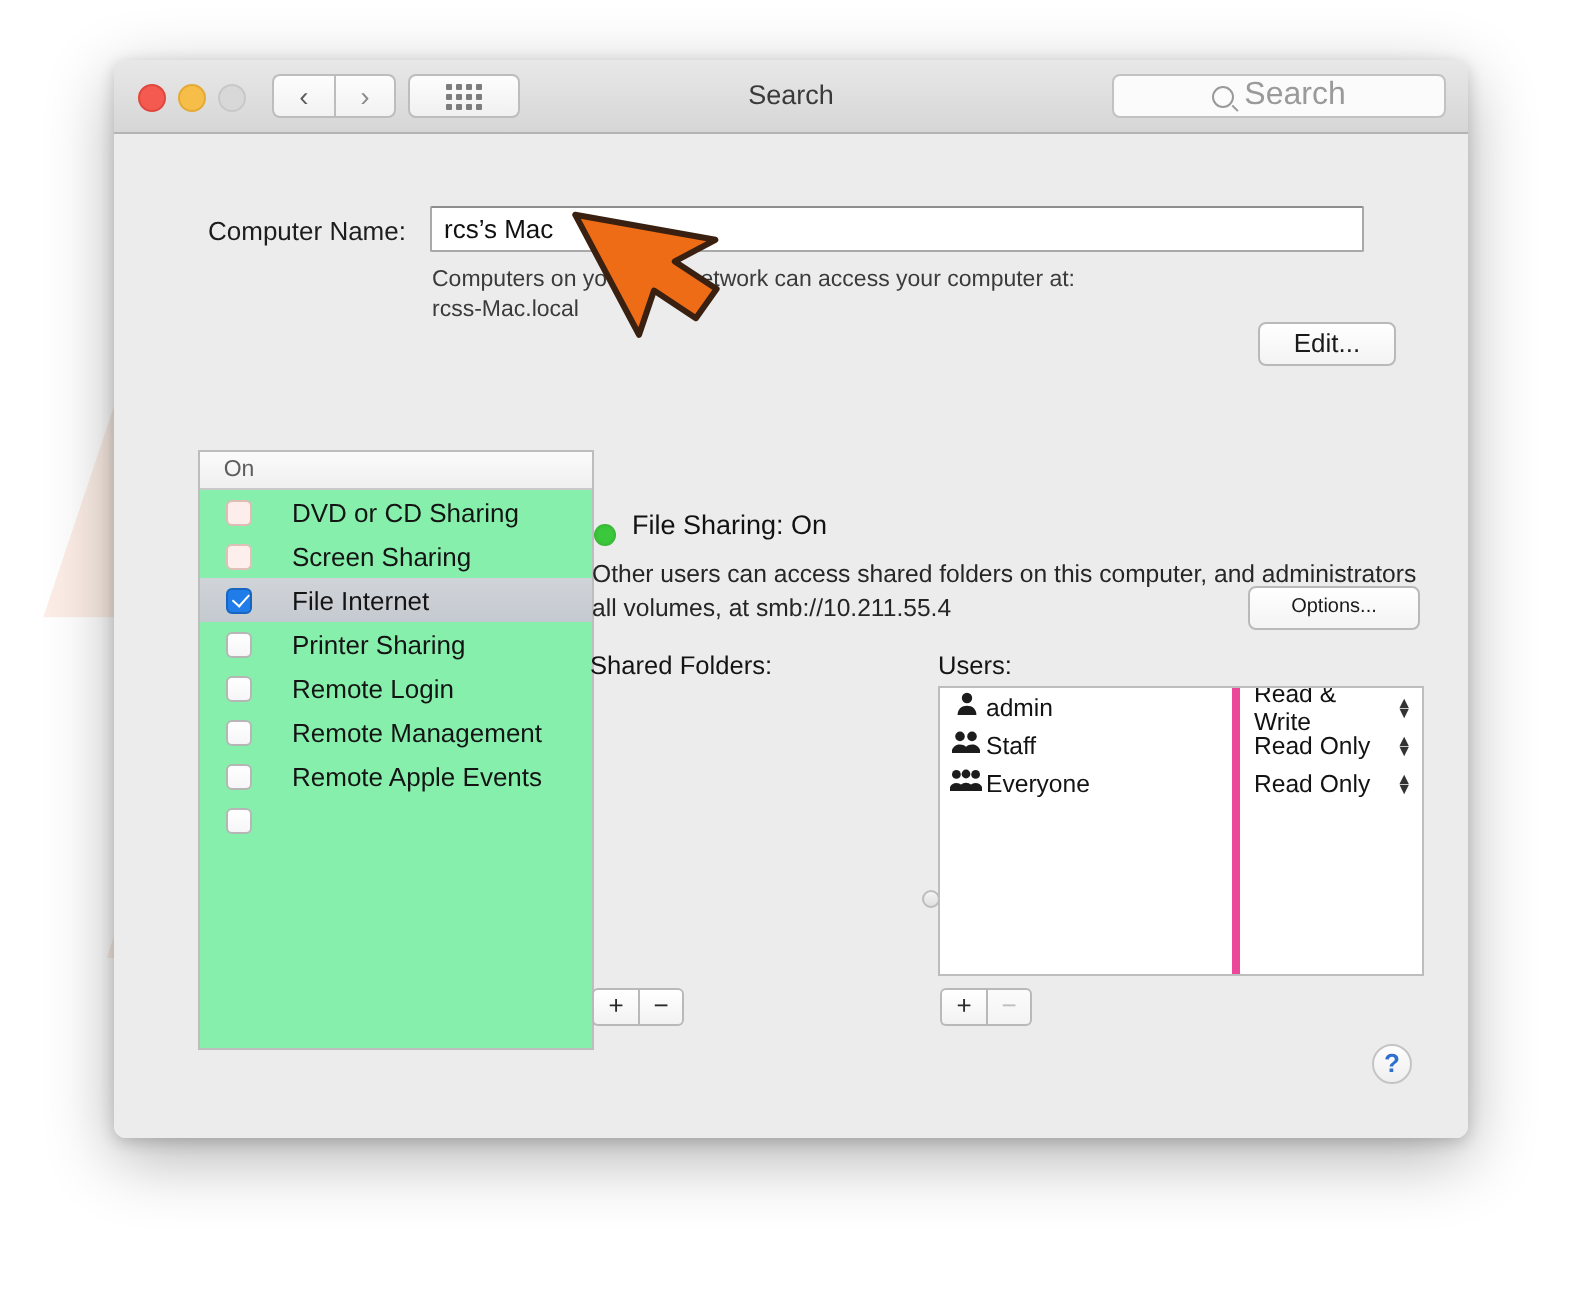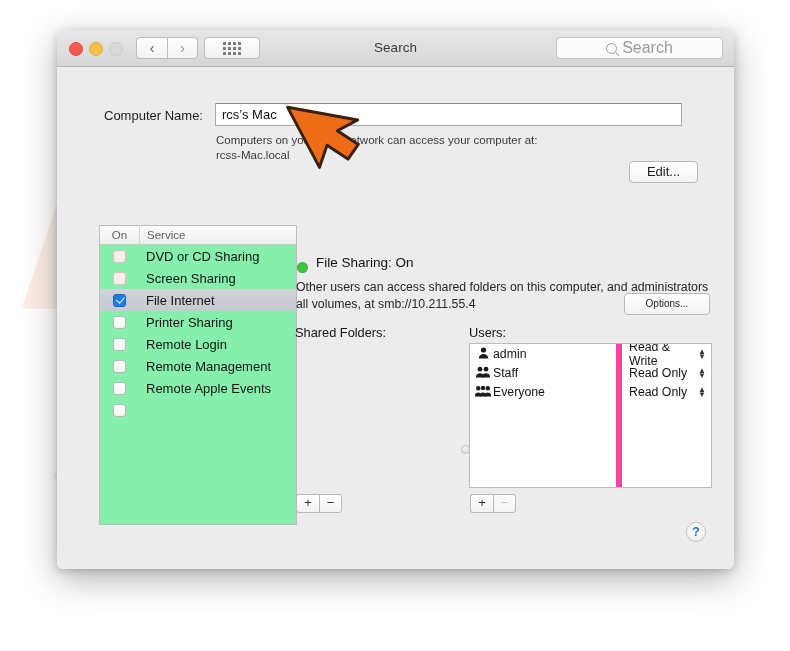--- a/index.html
+++ b/index.html
@@ -355,21 +355,21 @@
   #users-panel {
     position: absolute;
     left: 412px; top: 276px;
     width: 243px; height: 145px;
     background: #ffffff;
     border: 1px solid #bdbdbd;
     box-sizing: border-box;
     overflow: hidden;
     display: flex;
   }
-  #users-left  { width: 146px; border-right: 6px solid #ec4899; }
+  #users-left  { width: 146px; border-right: 4px solid #ec4899; }
   #users-right { flex: 1; }
   .user-row {
     display: flex;
     align-items: center;
     height: 19px;
     font-size: 12.3px;
     color: #131313;
     padding-left: 5px;
   }
   .uico { width: 16px; margin-right: 2px; text-align: center; font-size: 11px; color: #1c1c1c; flex: 0 0 auto;}
@@ -495,21 +495,20 @@
     <div id="cname-input">rcs’s Mac</div>
     <div id="cname-help">
       <div>Computers on your local network can access your computer at:</div>
       <div>rcss-Mac.local</div>
     </div>
     <div id="edit-btn">Edit...</div>
 
     <div id="service-panel">
       <div id="service-head">
         <div class="h-on">On</div>
-        <div class="h-svc">Service</div>
       </div>
 
       <div class="svc-row tint1">
         <span class="cbcell">
             <span class="cb"></span>
           </span>
         <span class="lbl">DVD or CD Sharing</span>
       </div>
       <div class="svc-row tint2">
         <span class="cbcell">

